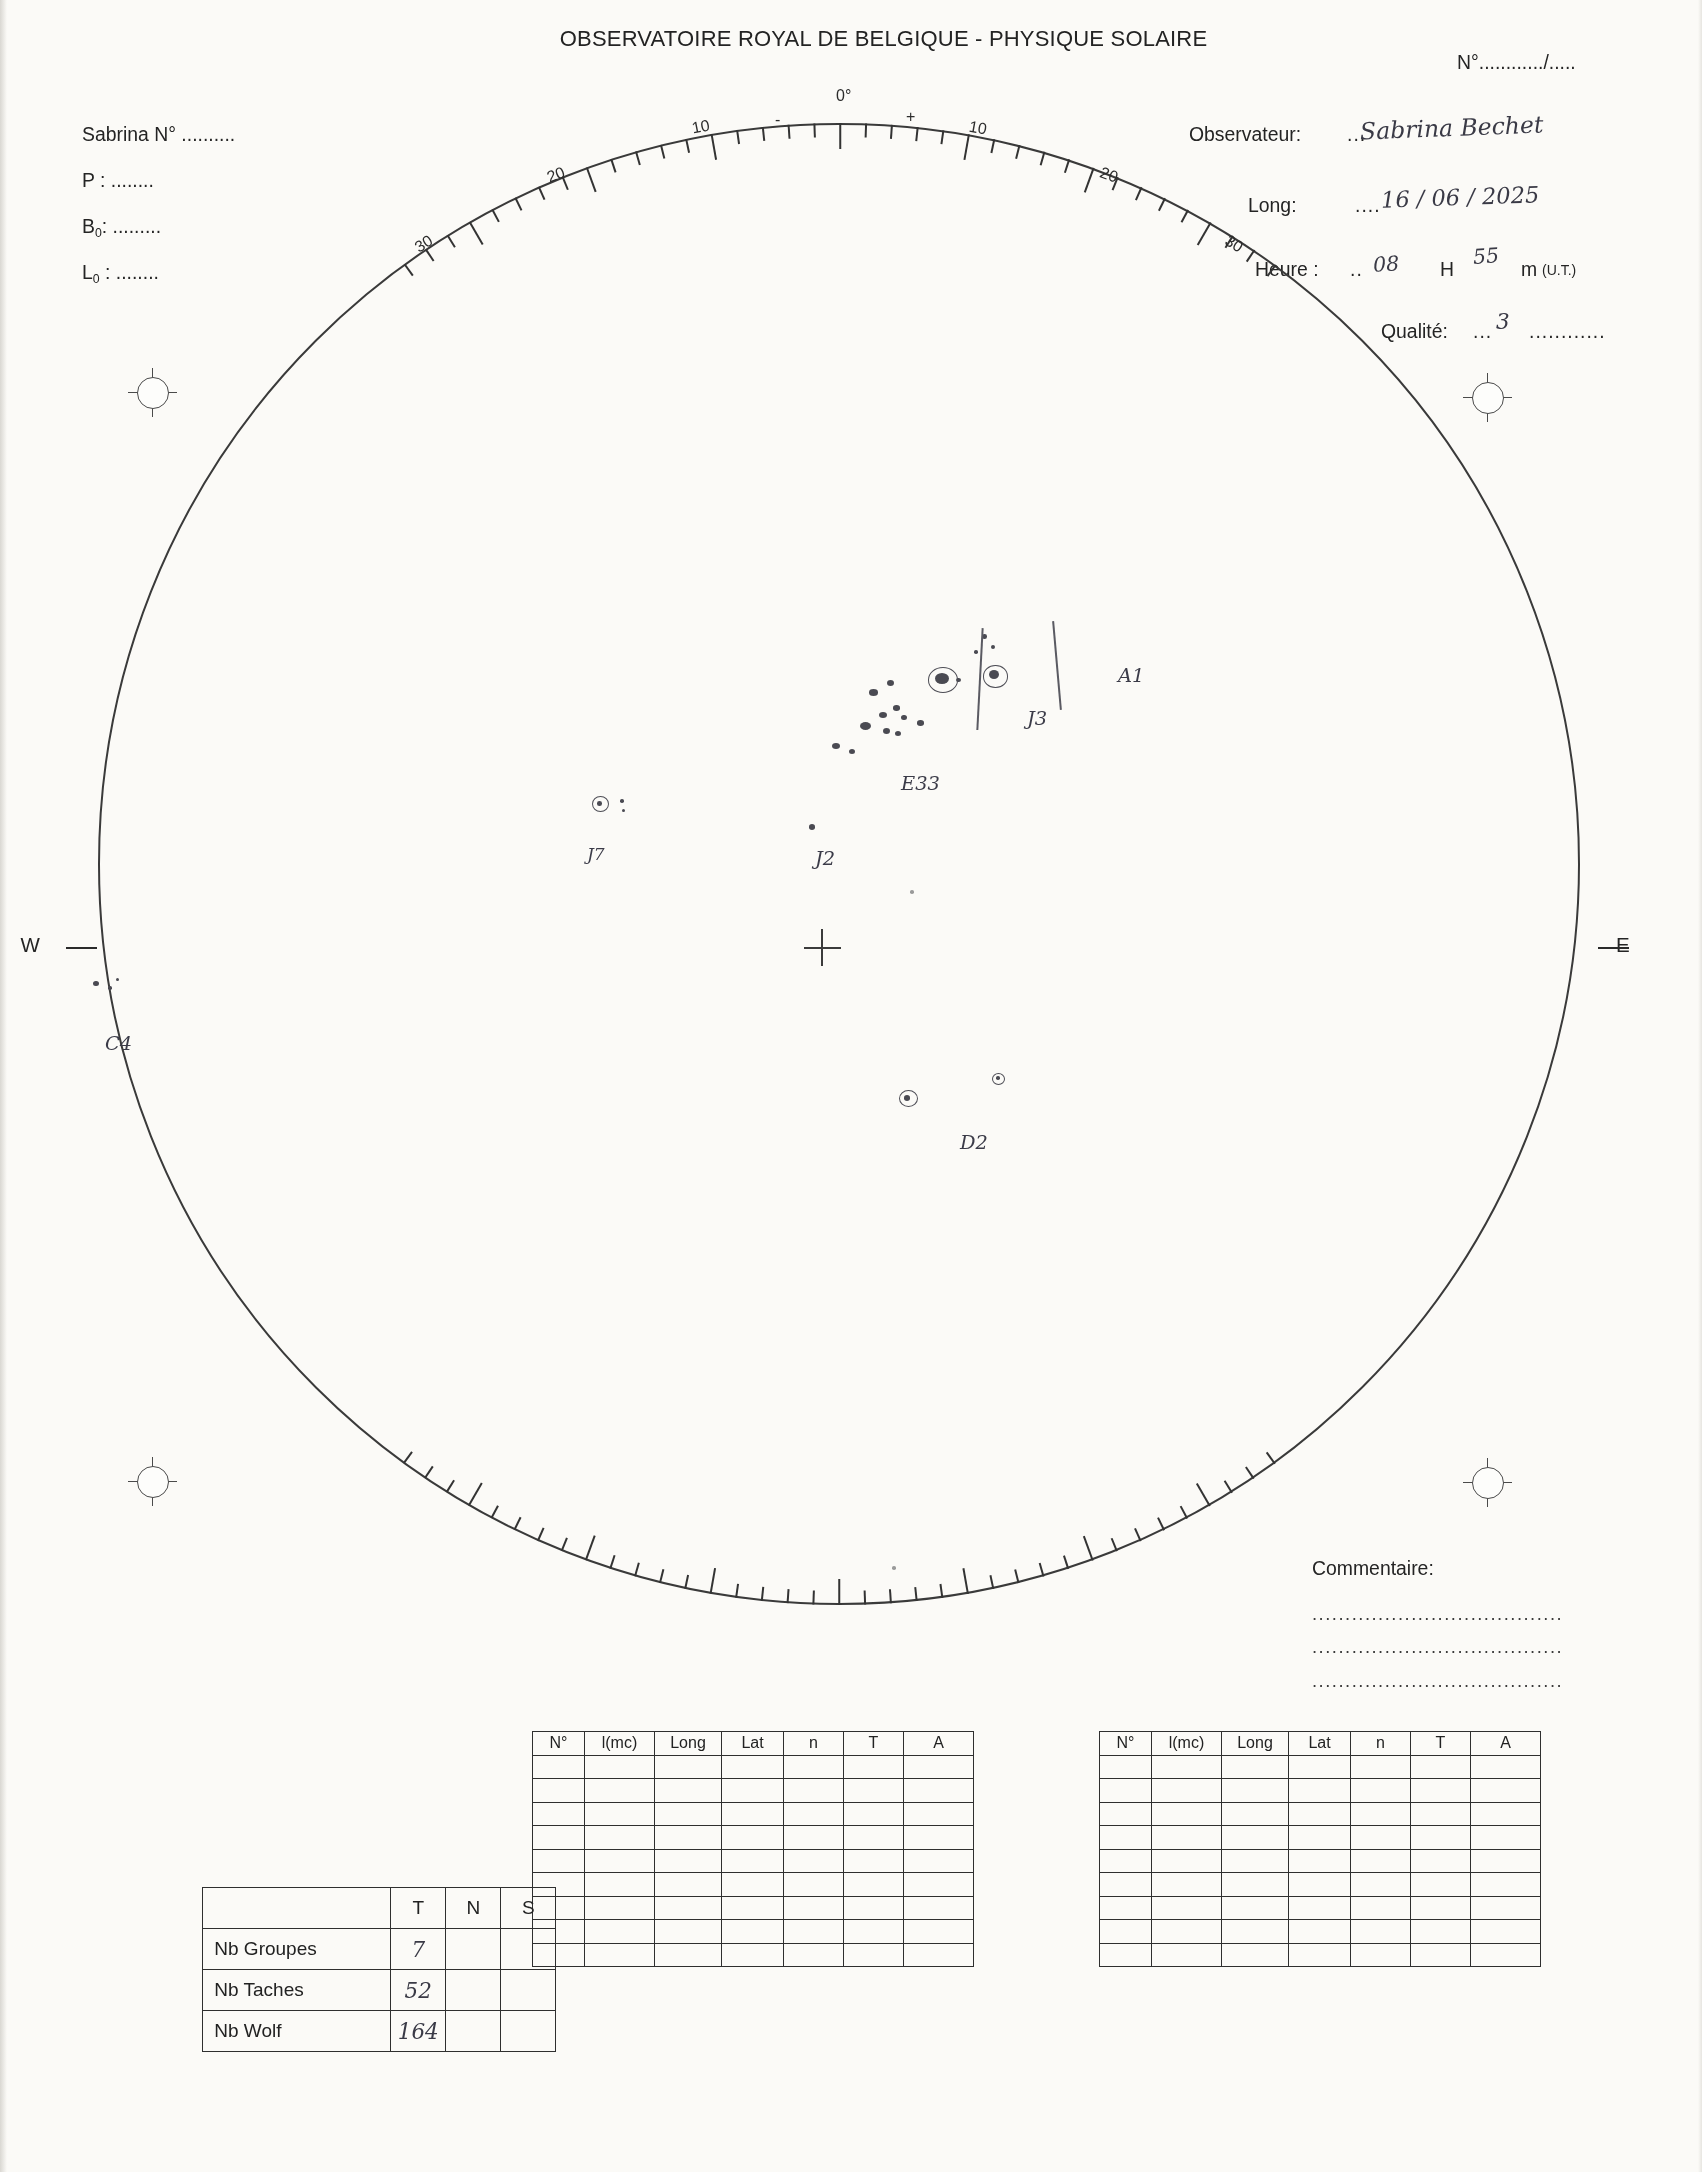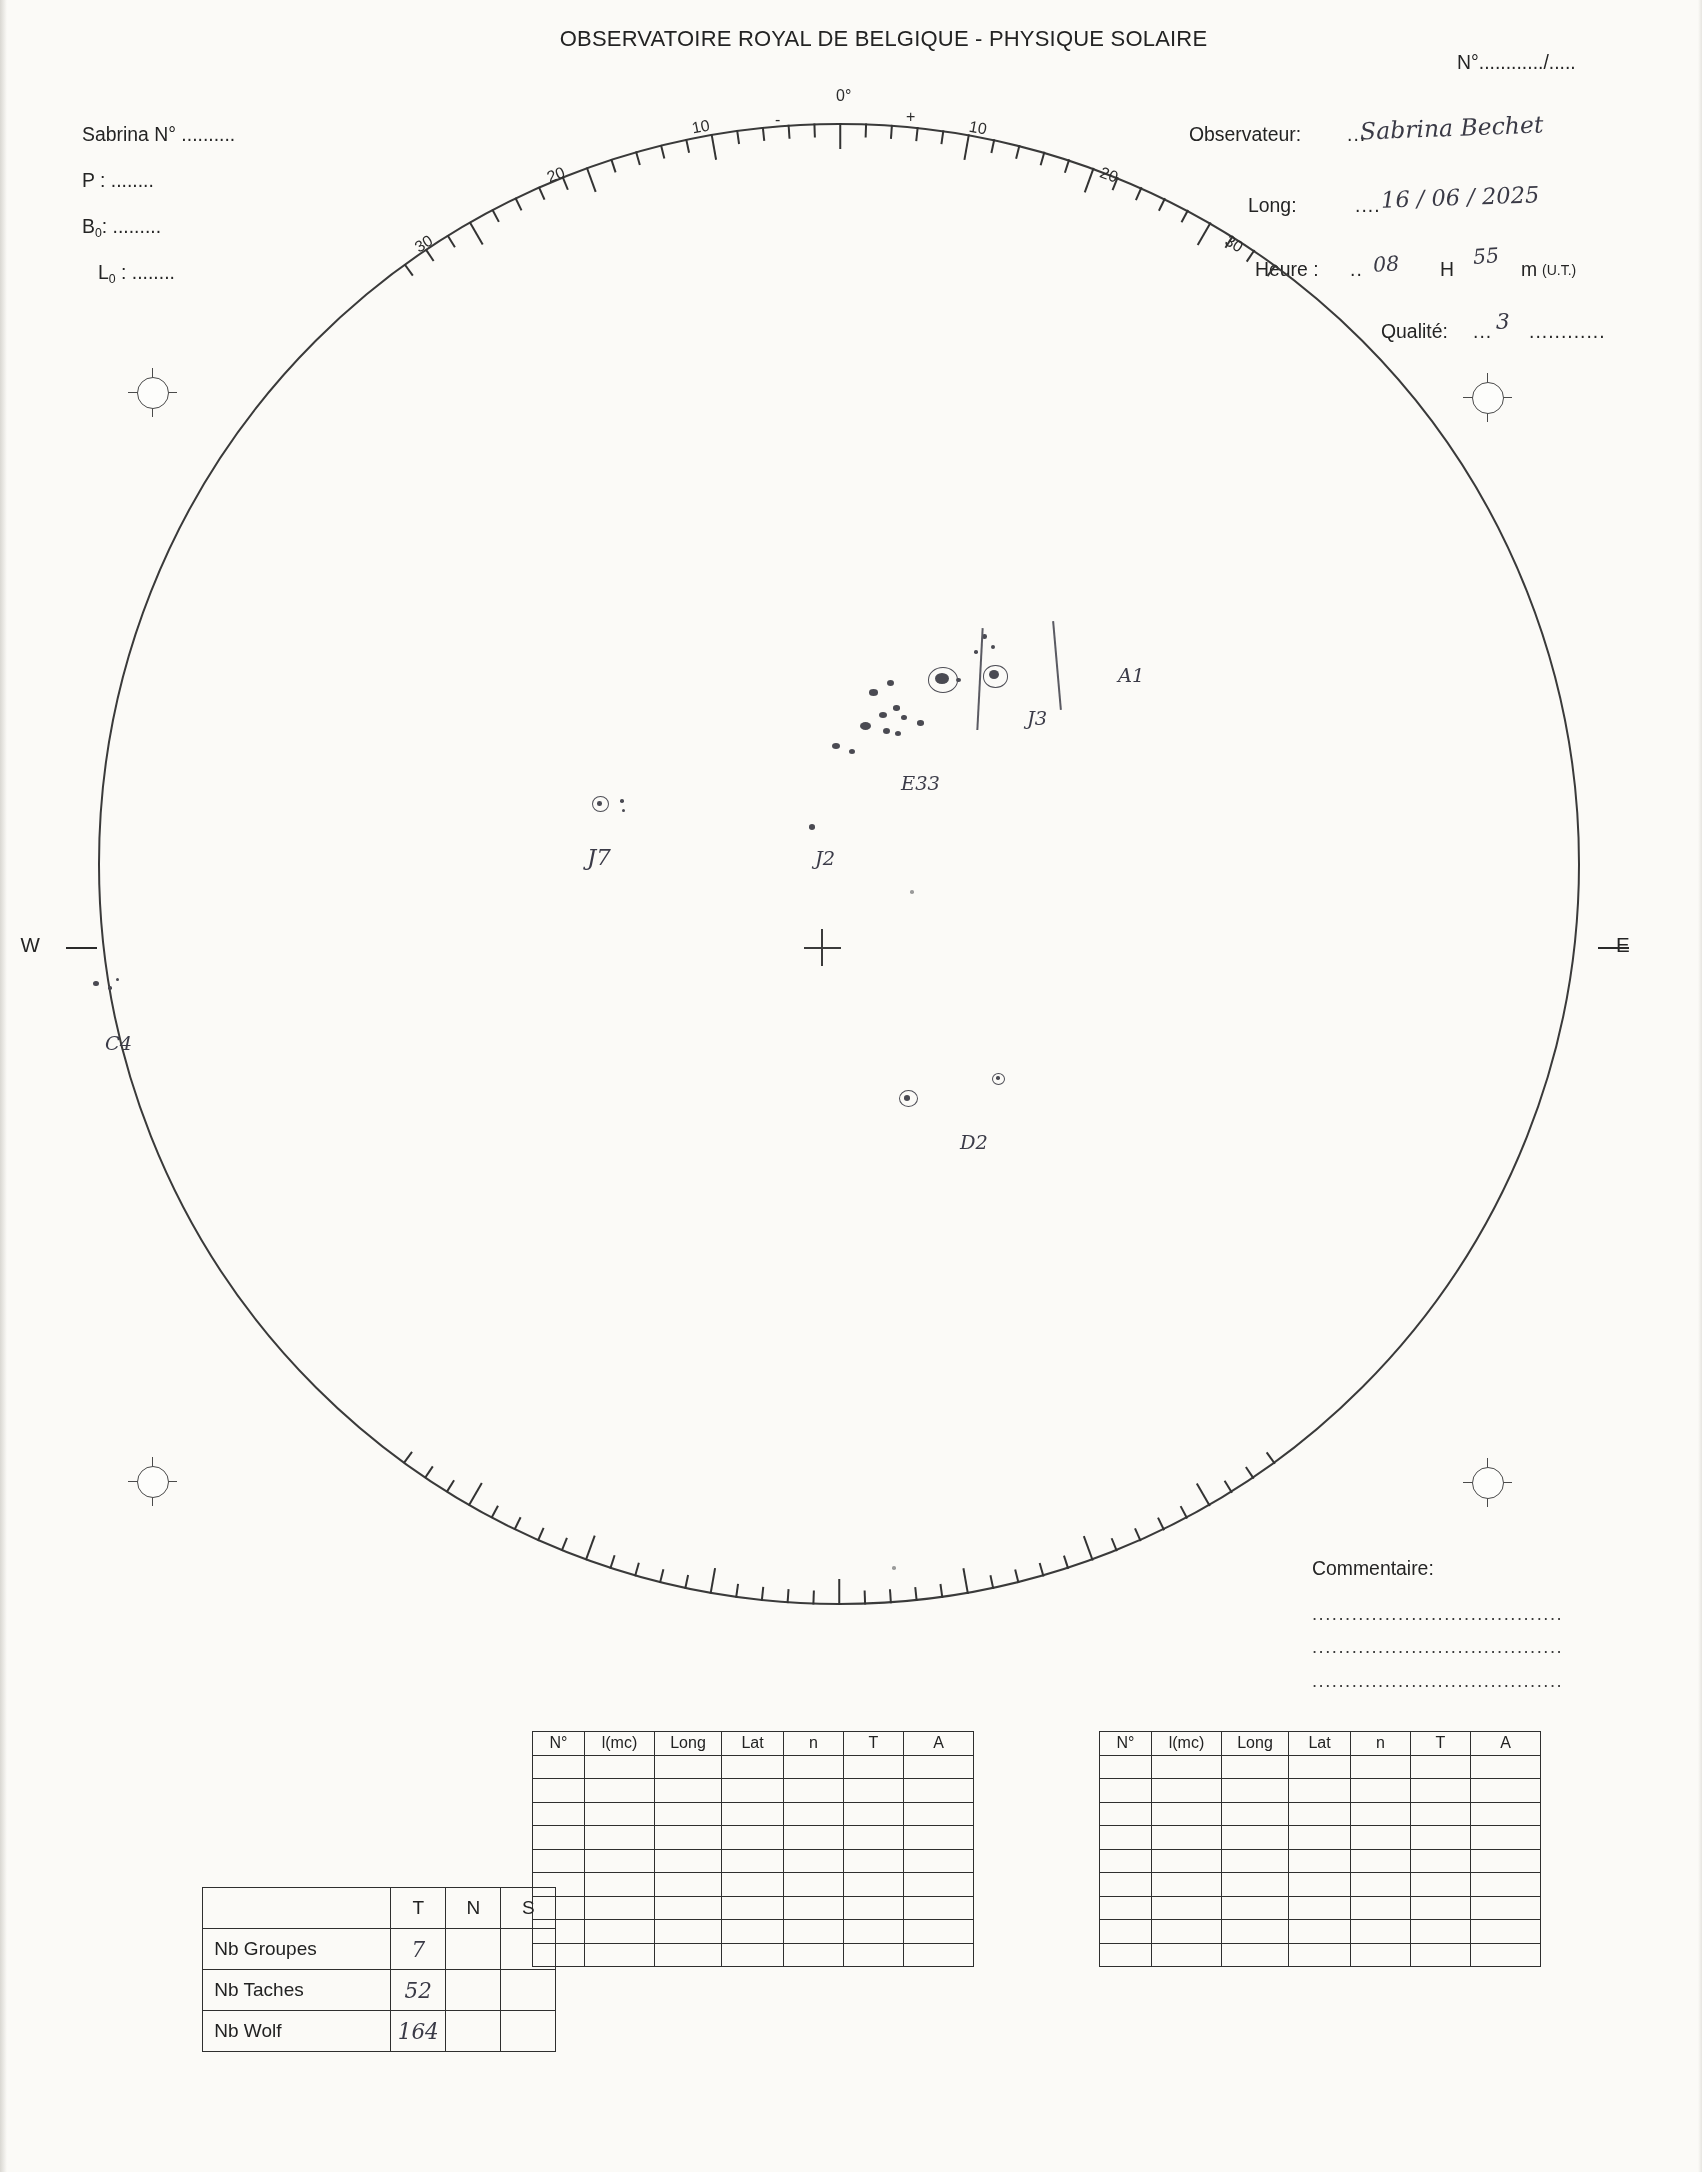--- a/index.html
+++ b/index.html
@@ -36,21 +36,21 @@
     position:absolute;
     white-space:nowrap;
   }
 
   .sub{font-size:12.3px;vertical-align:-4.1px;}
 
   
   #rotation{left:82px;top:123px;}
   #pfield{left:82px;top:169px;}
   #bfield{left:82px;top:215px;}
-  #lfield{left:82px;top:261px;margin-left:16px;}
+  #lfield{left:82px;top:261px;}
 
   
   #numfield{left:1457px;top:51px;}
   #obsLabel{left:1189px;top:123px;}
   #obsVal{left:1360px;top:114px;font-size:23.5px;transform:rotate(-2.2deg);}
   #dateLabel{left:1248px;top:194px;}
   #dateVal{left:1381px;top:184px;font-size:22.5px;transform:rotate(-2deg);}
   #heureLabel{left:1255px;top:258px;}
   #heureH{left:1373px;top:252px;font-size:20.5px;transform:rotate(-3deg);}
   #heureM{left:1473px;top:244px;font-size:20.5px;transform:rotate(-4deg);}
@@ -326,21 +326,21 @@
     <div class="spot" style="left:93px;top:981px;width:5.6px;height:5.1px;"></div>
     <div class="spot" style="left:108px;top:986px;width:3.6px;height:3.6px;"></div>
     <div class="spot" style="left:116px;top:978px;width:3.1px;height:3.1px;"></div>
     <div class="speck" style="left:910px;top:890px;width:3.6px;height:3.6px;"></div>
     <div class="speck" style="left:892px;top:1566px;width:3.6px;height:3.6px;"></div>
   </div>
   <div id="grouplabels">
       <div class="grplabel" style="left: 1118px; top: 664px; font-size: 19.4px;">A1</div>
       <div class="grplabel" style="left: 901px; top: 772px; font-size: 19.4px;">E33</div>
       <div class="grplabel" style="left: 1027px; top: 707px; font-size: 19.4px;">J3</div>
-      <div class="grplabel" style="left: 587px; top: 844px; font-size: 23px; text-align: right;">J7</div>
+      <div class="grplabel" style="left: 587px; top: 844px; font-size: 17px; text-align: right;">J7</div>
       <div class="grplabel" style="left: 815px; top: 847px; font-size: 19.4px;">J2</div>
       <div class="grplabel" style="left: 105px; top: 1032px; font-size: 19.4px;">C4</div>
       <div class="grplabel" style="left: 960px; top: 1131px; font-size: 19.4px;">D2</div>
     </div>
 
   <div class="lbl" id="commLabel">Commentaire:</div>
   <div class="commline" style="top:1603px;">......................................</div>
   <div class="commline" style="top:1636px;">......................................</div>
   <div class="commline" style="top:1670px;">......................................</div>
 

